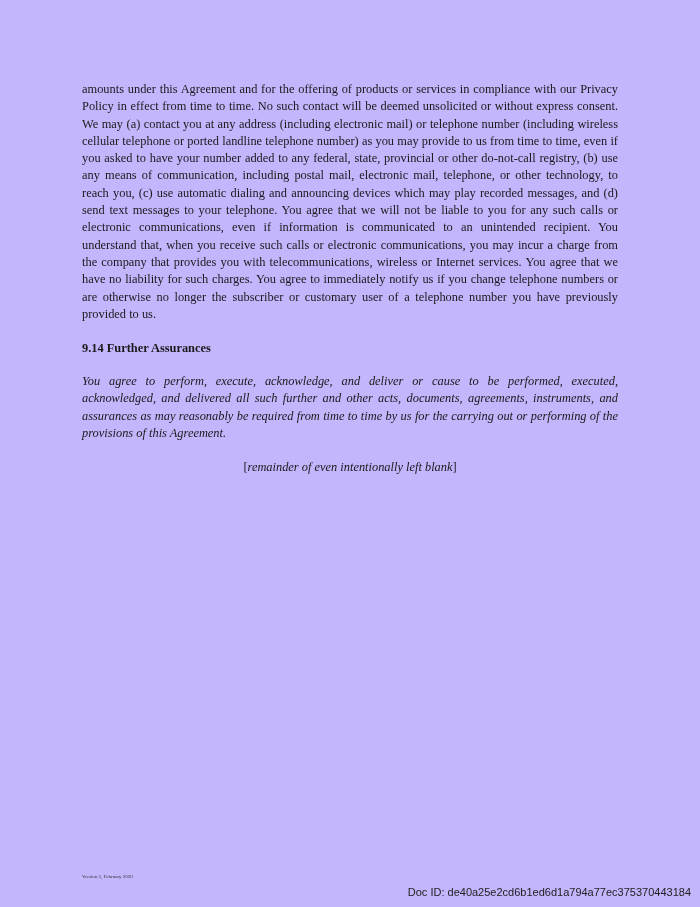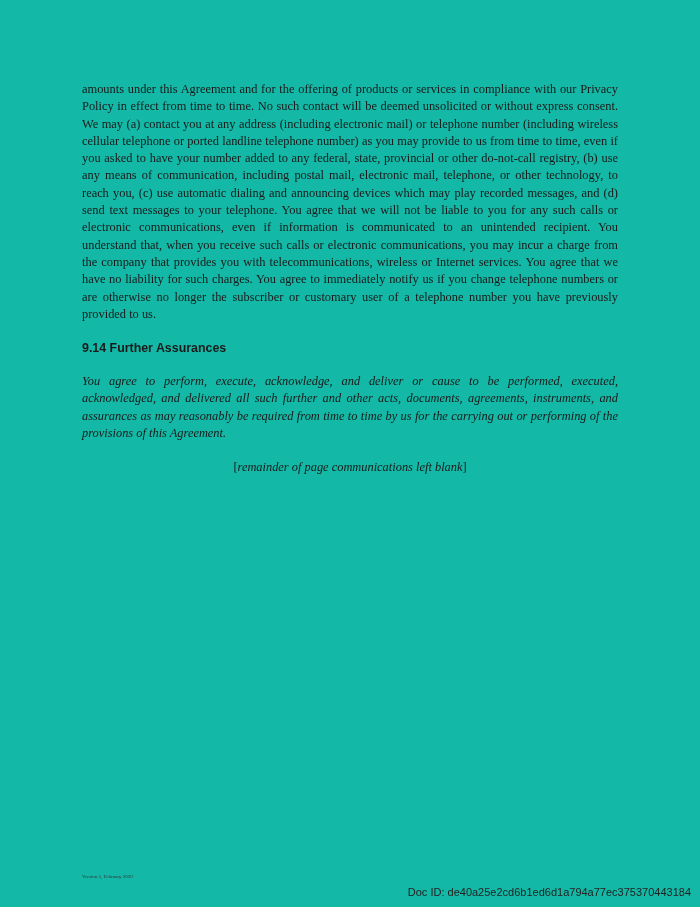--- a/index.html
+++ b/index.html
@@ -1,26 +1,26 @@
 <!DOCTYPE html>
 <html><head>
 <meta charset="utf-8">
 <style>
   html, body { margin: 0; padding: 0; background: #ffffff; }
   body { width: 700px; height: 907px; position: relative; overflow: hidden; color: #111; }
-  .page { position: absolute; left: 0; top: 0; width: 700px; height: 907px; background: #14b8a6; }
+  .page { position: absolute; left: 0; top: 0; width: 700px; height: 907px; background: #c4b5fd; }
   .body-text {
     position: absolute; left: 82px; width: 536px;
     font-family: "Liberation Serif", serif; font-size: 12.4px; line-height: 17.3px;
     text-align: justify; color: #1a1a1a;
   }
   .p1 { top: 81px; }
   .heading {
     position: absolute; left: 82px; top: 341px;
-    font-family: Liberation Sans, sans-serif; font-size: 12.4px; font-weight: bold; color: #1a1a1a;
+    font-family: Liberation Serif, serif; font-size: 12.4px; font-weight: bold; color: #1a1a1a;
   }
   .p2 { top: 373px; font-style: italic; }
   .blank-note {
     position: absolute; left: 0; width: 700px; top: 460px; text-align: center;
     font-family: "Liberation Serif", serif; font-size: 12.4px; color: #1a1a1a;
   }
   .blank-note i { font-style: italic; }
   .page-number {
     position: absolute; left: 0; width: 700px; top: 859px; text-align: center;
     font-family: "Liberation Serif", serif; font-size: 12.4px; color: #1a1a1a;
@@ -34,16 +34,16 @@
     font-family: "Liberation Sans", sans-serif; font-size: 11px; color: #222; margin-left: 16px;
   }
 </style>
 </head>
 <body>
 
 <div class="page">
   <div class="body-text p1">amounts under this Agreement and for the offering of products or services in compliance with our Privacy Policy in effect from time to time. No such contact will be deemed unsolicited or without express consent. We may (a) contact you at any address (including electronic mail) or telephone number (including wireless cellular telephone or ported landline telephone number) as you may provide to us from time to time, even if you asked to have your number added to any federal, state, provincial or other do-not-call registry, (b) use any means of communication, including postal mail, electronic mail, telephone, or other technology, to reach you, (c) use automatic dialing and announcing devices which may play recorded messages, and (d) send text messages to your telephone.  You agree that we will not be liable to you for any such calls or electronic communications, even if information is communicated to an unintended recipient. You understand that, when you receive such calls or electronic communications, you may incur a charge from the company that provides you with telecommunications, wireless or Internet services. You agree that we have no liability for such charges. You agree to immediately notify us if you change telephone numbers or are otherwise no longer the subscriber or customary user of a telephone number you have previously provided to us.</div>
   <div class="heading">9.14 Further Assurances</div>
   <div class="body-text p2">You agree to perform, execute, acknowledge, and deliver or cause to be performed, executed, acknowledged, and delivered all such further and other acts, documents, agreements, instruments, and assurances as may reasonably be required from time to time by us for the carrying out or performing of the provisions of this Agreement.</div>
-  <div class="blank-note"><span>[</span><i>remainder of page communications left blank</i><span>]</span></div>
+  <div class="blank-note"><span>[</span><i>remainder of even intentionally left blank</i><span>]</span></div>
   <div class="version">Version 5, February 2020</div>
   <div class="doc-id">Doc ID: de40a25e2cd6b1ed6d1a794a77ec375370443184</div>
 </div>
 
 </body></html>

